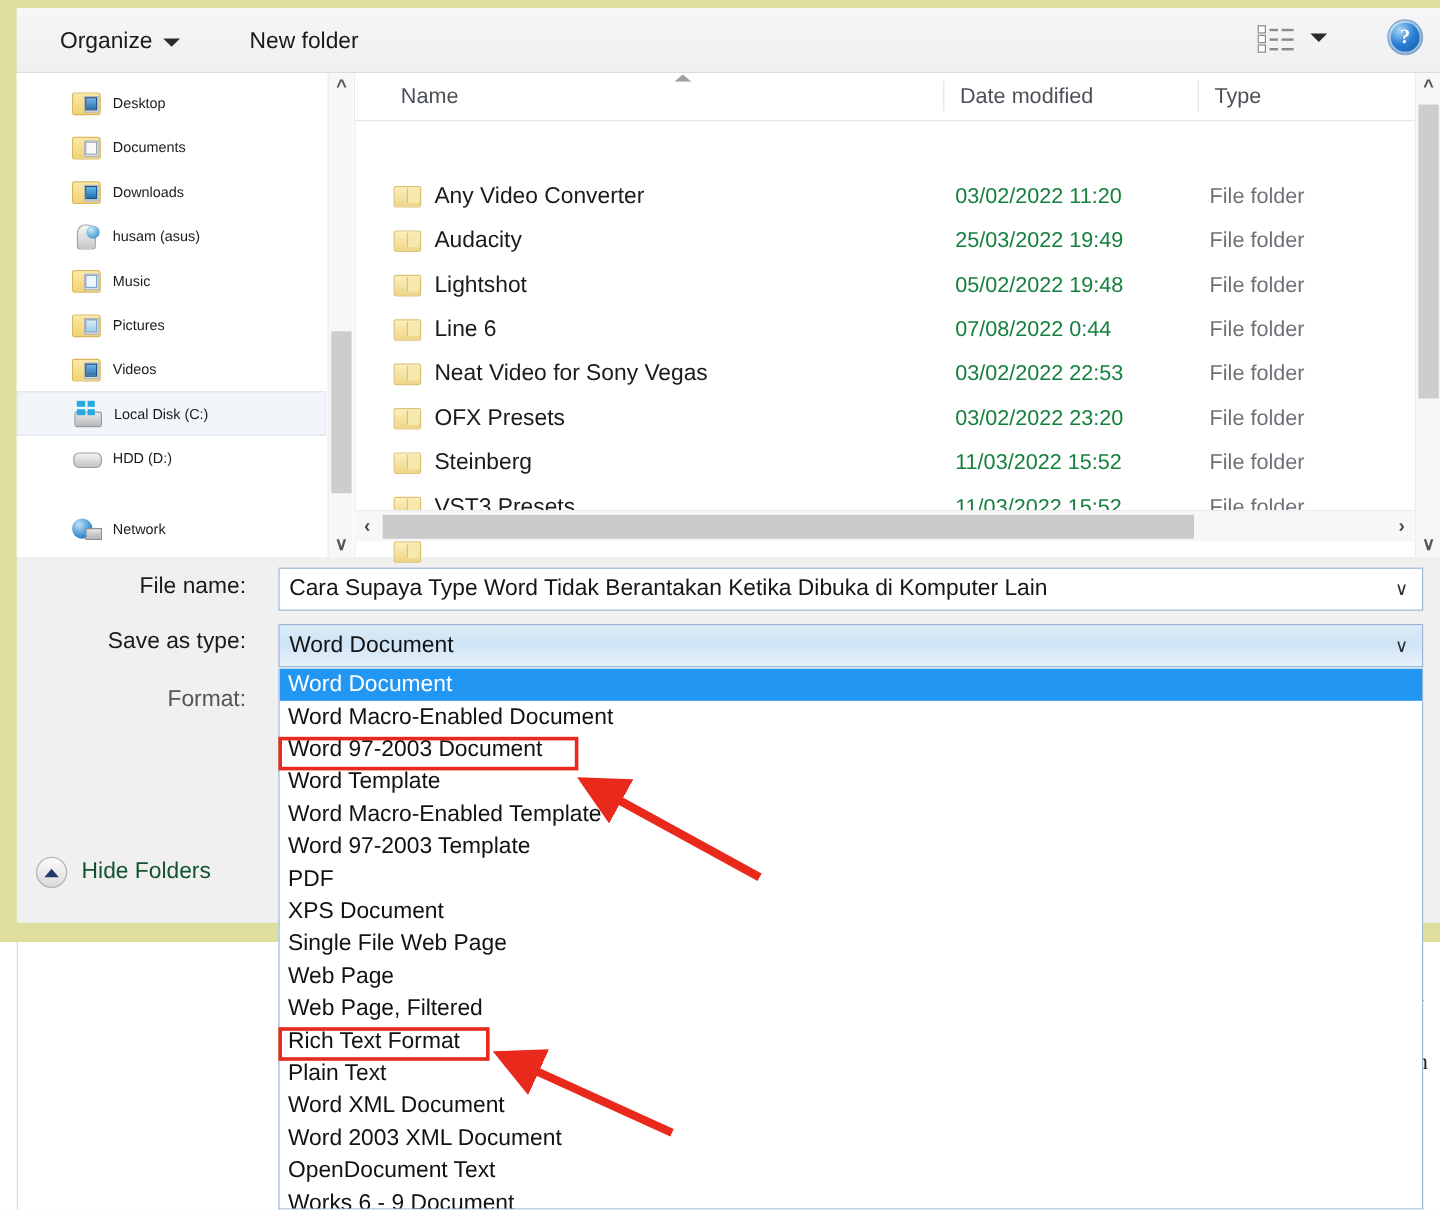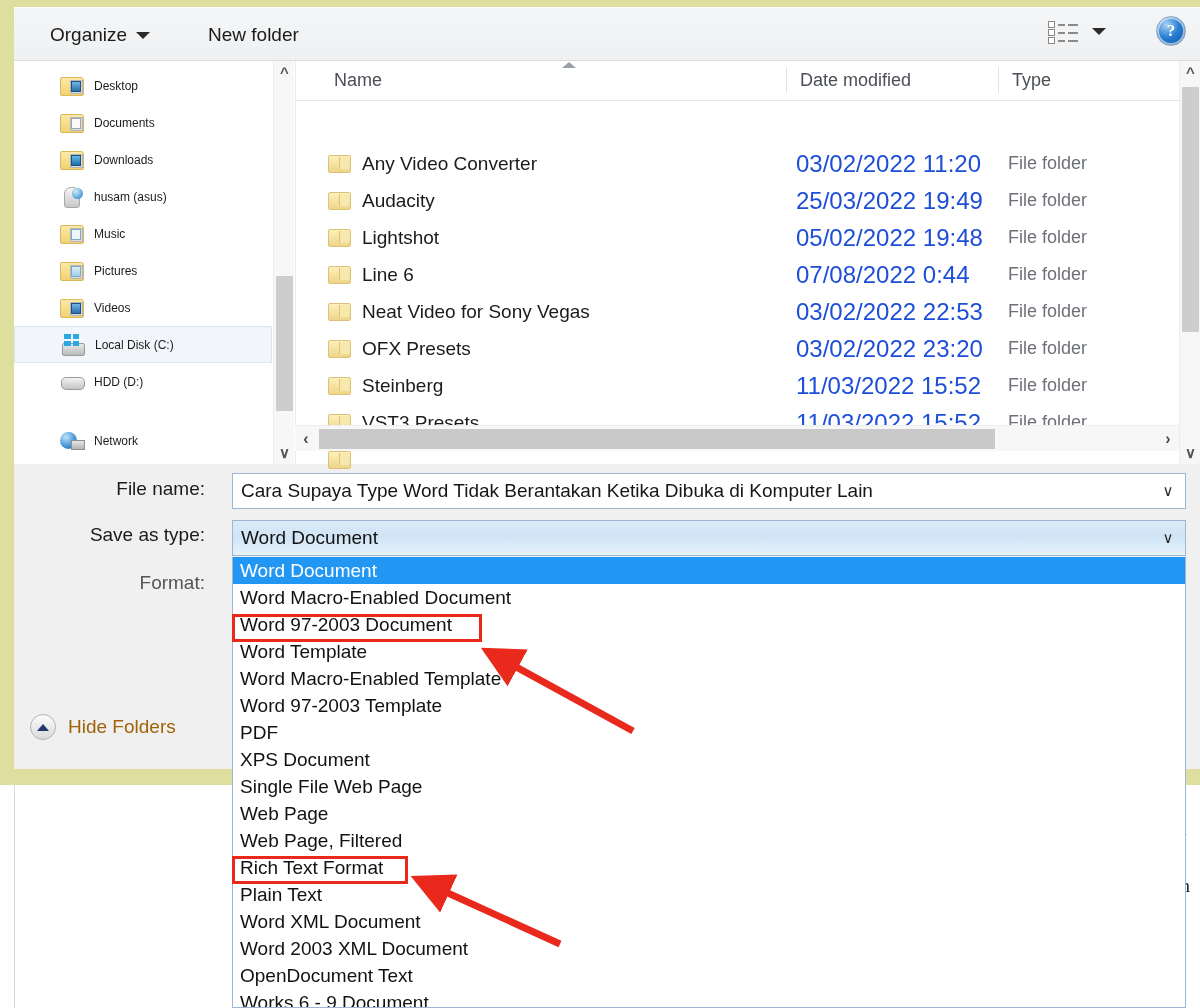--- a/index.html
+++ b/index.html
@@ -174,21 +174,21 @@
     position:absolute; left: 266px; top: 1px; width:0;height:0;
     border-left:7px solid transparent;border-right:7px solid transparent;
     border-bottom:6px solid #9aa0a6;
   }
   .rows { position: absolute; left: 0; top: 40px; width: 884px; height: 363px; overflow: hidden; margin-top: 44px; }
   .row { position: relative; height: 37px; display: flex; align-items: center; }
   .row .rname {
     position:absolute; left: 32px; display:flex; align-items:center; gap:12px;
     font-size: 19px; color:#1b1b1b; white-space: nowrap;
   }
-  .row .rdate { position:absolute; left: 500px; font-size:24px; color:#1d4ed8; white-space:nowrap; }
+  .row .rdate { position:absolute; left: 500px; font-size:18px; color:#15803d; white-space:nowrap; }
   .row .rtype { position:absolute; left: 712px; font-size:18px; color:#6d7177; white-space:nowrap; }
   .ic-folder-plain { width:22px;height:19px; position:relative; flex:0 0 22px; }
   .ic-folder-plain::before {
     content:""; position:absolute; left:0; top:1px; width:21px; height:16px;
     background: linear-gradient(to bottom,#fdf0bd,#eed588);
     border:1px solid #ddc174; border-radius:2px;
   }
   .ic-folder-plain::after {
     content:""; position:absolute; left:11px; top:3px; width:9px; height:12px;
     background:#f7e9ae; border-left:1px solid #ddc174;
@@ -239,21 +239,21 @@
   }
   .dd-item {
     height: 27px; line-height:27px; padding-left: 7px;
     font-size: 19px; color: #121212; white-space: nowrap;
   }
   .dd-item.sel { background:#2196f3; color:#ffffff; }
 
   
   .hide-folders {
     position:absolute; left: 30px; top: 714px; display:flex; align-items:center; gap:12px;
-    font-size:19px; color:#a16207;
+    font-size:19px; color:#14532d;
   }
   .circle-up {
     width: 26px; height:26px; border-radius:50%;
     background: linear-gradient(to bottom,#fcfcfc,#dadada);
     border:1px solid #b3b3b3; display:flex; align-items:center; justify-content:center;
   }
   .circle-up .tri {
     width:0;height:0;border-left:6px solid transparent;border-right:6px solid transparent;
     border-bottom:7px solid #20386b;
   }

